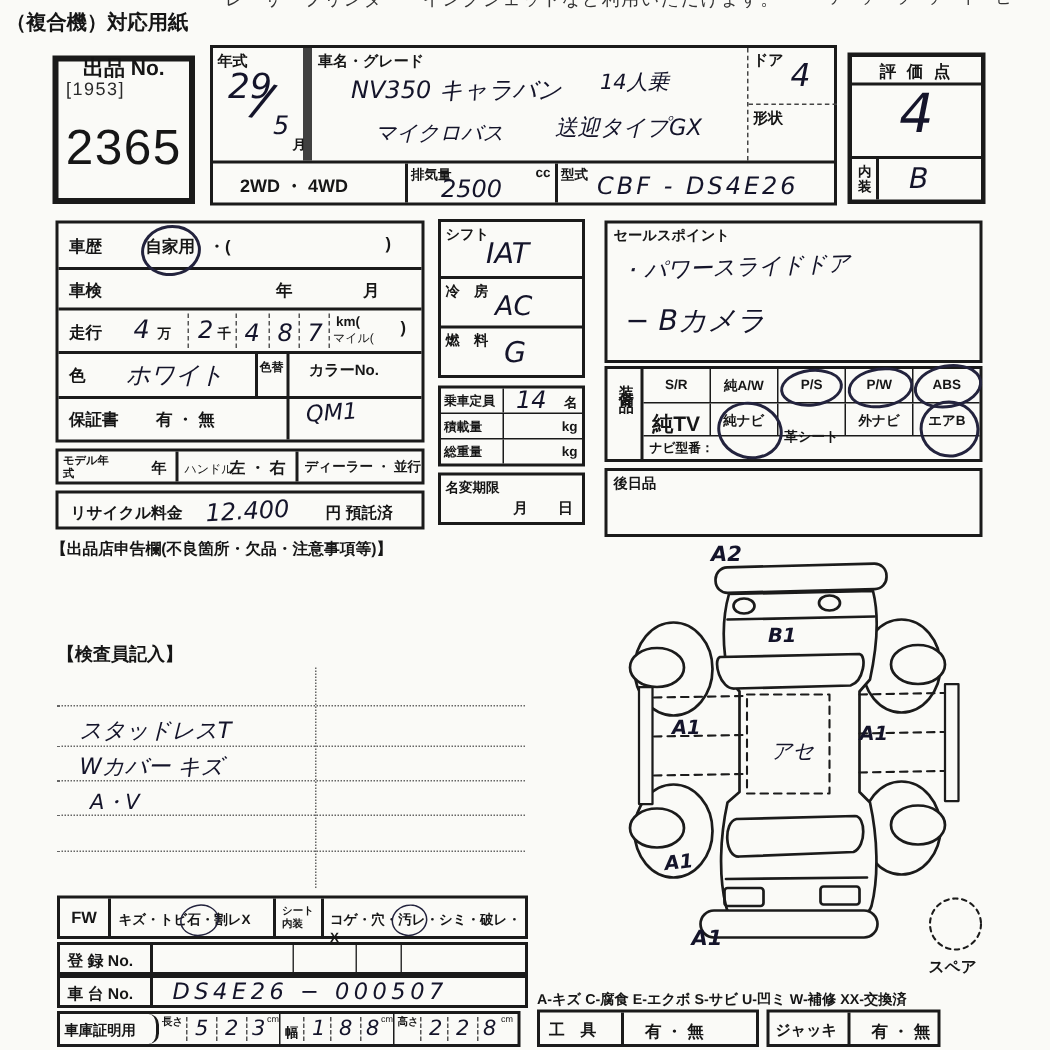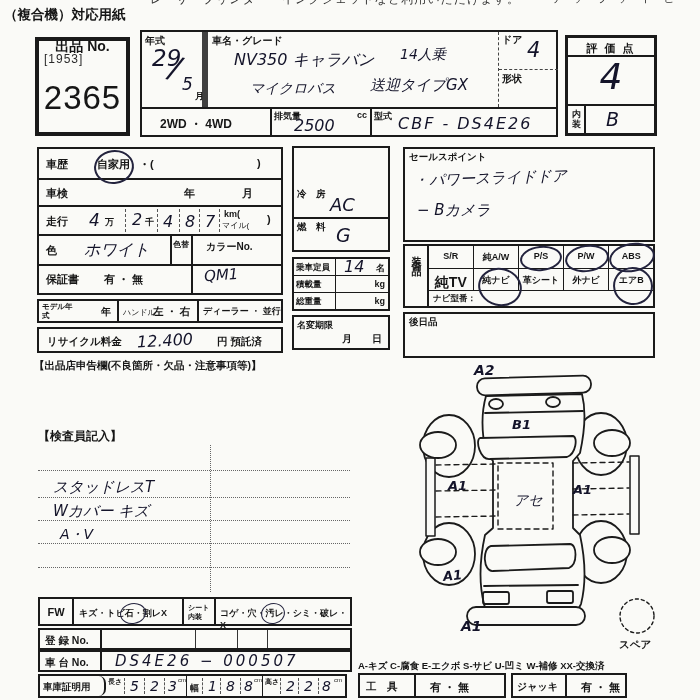--- a/index.html
+++ b/index.html
@@ -156,20 +156,24 @@
 
   <div class="box" style="left:37px;top:327px;width:246px;height:26px;">
     <span class="abs lbl b" style="left:8px;top:6px;font-size:10.5px;">リサイクル料金</span>
     <span class="abs hw" style="left:98px;top:2px;font-size:16px;transform:rotate(-3deg);">12.400</span>
     <span class="abs lbl b" style="left:178px;top:6px;font-size:10.5px;">円 預託済</span>
   </div>
 
   <div class="abs lbl b" style="left:34px;top:359px;font-size:10.5px;">【出品店申告欄(不良箇所・欠品・注意事項等)】</div>
 
   <div class="box" style="left:292px;top:146px;width:98px;height:106px;">
+    <div class="abs" style="left:0;top:0;width:94px;height:38px;border-bottom:2px solid #1a1a1a;box-sizing:border-box;">
+      <span class="abs lbl b" style="left:3px;top:2px;font-size:9.5px;">シフト</span>
+      <span class="abs hw" style="left:30px;top:10px;font-size:19px;">IAT</span>
+    </div>
     <div class="abs" style="left:0;top:38px;width:94px;height:33px;border-bottom:2px solid #1a1a1a;box-sizing:border-box;">
       <span class="abs lbl b" style="left:3px;top:2px;font-size:9.5px;">冷　房</span>
       <span class="abs hw" style="left:36px;top:8px;font-size:18px;">AC</span>
     </div>
     <div class="abs" style="left:0;top:71px;width:94px;height:31px;box-sizing:border-box;">
       <span class="abs lbl b" style="left:3px;top:2px;font-size:9.5px;">燃　料</span>
       <span class="abs hw" style="left:42px;top:5px;font-size:19px;">G</span>
     </div>
   </div>
 
@@ -193,40 +197,40 @@
   </div>
 
   <div class="box" style="left:292px;top:315px;width:98px;height:35px;">
     <span class="abs lbl b" style="left:3px;top:2px;font-size:9px;">名変期限</span>
     <span class="abs lbl b" style="right:6px;bottom:2px;font-size:10px;">月　　日</span>
   </div>
 
   <div class="box" style="left:403px;top:147px;width:252px;height:95px;">
     <span class="abs lbl b" style="left:4px;top:2px;font-size:9.5px;">セールスポイント</span>
     <span class="abs hw" style="left:12px;top:20px;font-size:15px;transform:rotate(-2deg);">･ パワースライドドア</span>
-    <span class="abs hw" style="left:12px;top:52px;font-size:15px;font-style:italic;">− Bカメラ</span>
+    <span class="abs hw" style="left:12px;top:52px;font-size:19px;font-style:italic;">− Bカメラ</span>
   </div>
 
   <div class="box" style="left:403px;top:244px;width:252px;height:64px;">
     <div class="abs" style="left:0;top:0;width:24px;height:60px;border-right:2px solid #1a1a1a;box-sizing:border-box;text-align:center;">
       <span class="lbl b" style="font-size:10px;writing-mode:vertical-rl;text-orientation:upright;letter-spacing:5px;margin-top:2px;display:inline-block;">装備品</span>
     </div>
 
     <div class="abs" style="left:24px;top:0;width:224px;height:23px;border-bottom:1.5px solid #1a1a1a;box-sizing:border-box;display:flex;">
       <div style="width:44px;border-right:1.5px solid #1a1a1a;text-align:center;padding-top:5px;font-size:9px;" class="lbl b">S/R</div>
       <div style="width:45px;border-right:1.5px solid #1a1a1a;text-align:center;padding-top:5px;font-size:9px;" class="lbl b">純A/W</div>
       <div style="width:44px;border-right:1.5px solid #1a1a1a;text-align:center;padding-top:5px;font-size:9px;" class="lbl b">P/S</div>
       <div style="width:45px;border-right:1.5px solid #1a1a1a;text-align:center;padding-top:5px;font-size:9px;" class="lbl b">P/W</div>
       <div style="width:44px;text-align:center;padding-top:5px;font-size:9px;" class="lbl b">ABS</div>
     </div>
 
     <div class="abs" style="left:24px;top:23px;width:224px;height:22px;border-bottom:1.5px solid #1a1a1a;box-sizing:border-box;display:flex;">
       <div style="width:44px;border-right:1.5px solid #1a1a1a;text-align:center;padding-top:5px;font-size:14px;" class="lbl b">純TV</div>
       <div style="width:45px;border-right:1.5px solid #1a1a1a;text-align:center;padding-top:5px;font-size:9px;" class="lbl b">純ナビ</div>
-      <div style="width:44px;border-right:1.5px solid #1a1a1a;text-align:center;padding-top:5px;font-size:9px;" class="lbl b">革シート</div>
+      <div style="width:44px;border-right:1.5px solid #1a1a1a;text-align:center;padding-top:16px;font-size:9px;" class="lbl b">革シート</div>
       <div style="width:45px;border-right:1.5px solid #1a1a1a;text-align:center;padding-top:5px;font-size:9px;" class="lbl b">外ナビ</div>
       <div style="width:44px;text-align:center;padding-top:5px;font-size:9px;" class="lbl b">エアB</div>
     </div>
 
     <div class="abs" style="left:24px;top:45px;width:224px;height:15px;">
       <span class="abs lbl b" style="left:4px;top:2px;font-size:8.5px;">ナビ型番：</span>
     </div>
 
     <span class="mark" style="left:115px;top:0px;width:38px;height:21px;transform:rotate(-6deg);"></span>
     <span class="mark" style="left:160px;top:-1px;width:40px;height:23px;transform:rotate(-8deg);"></span>

